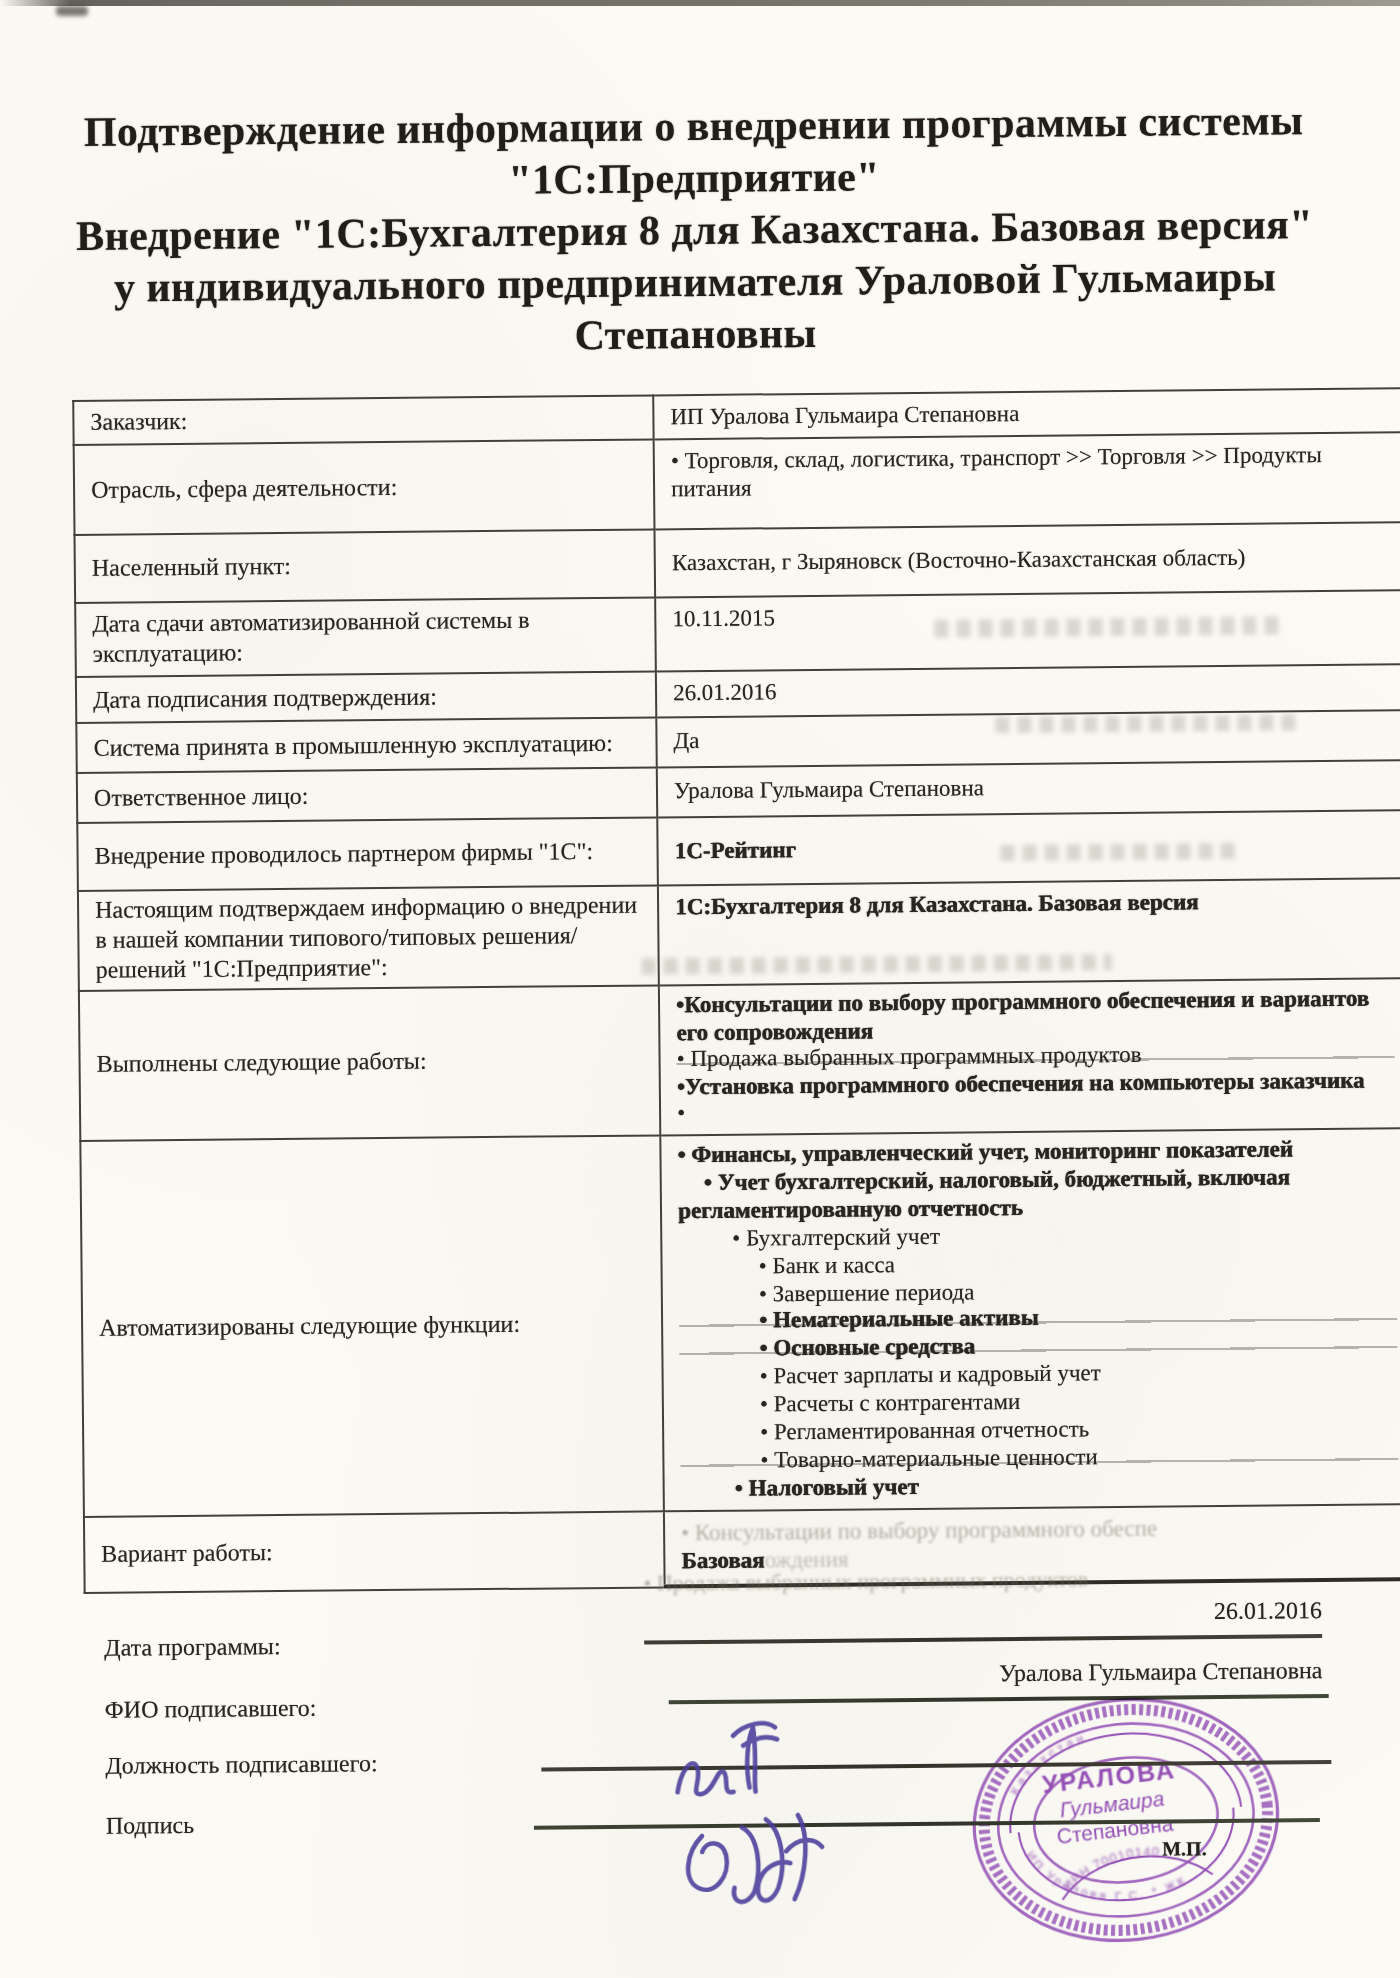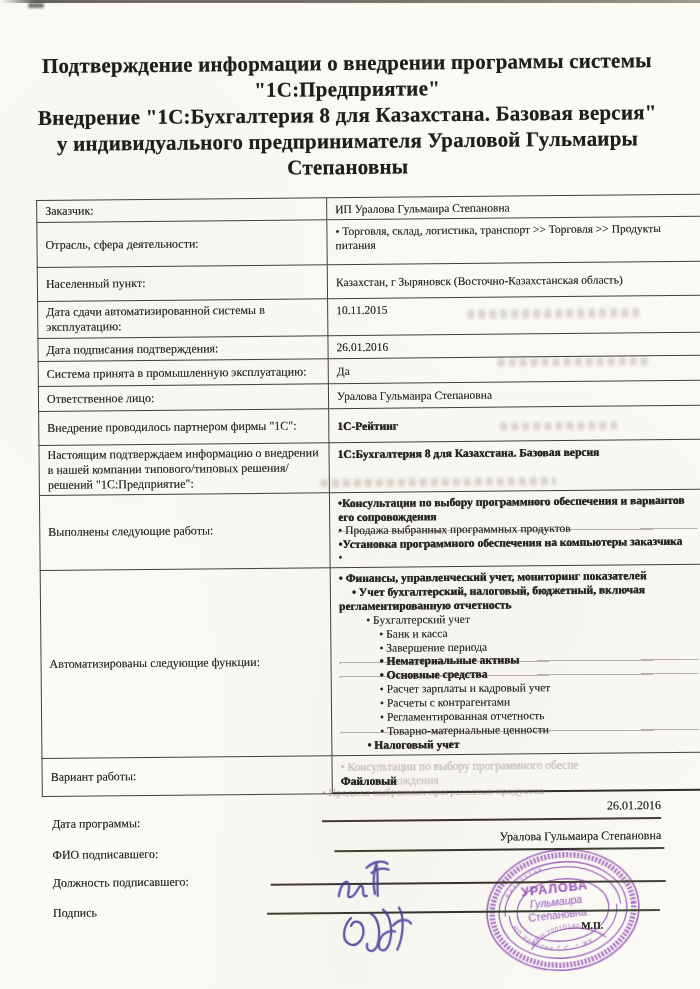--- a/index.html
+++ b/index.html
@@ -149,21 +149,21 @@
               <p class="func-line l3 heavy ghostline">• Основные средства</p>
               <p class="func-line l3">• Расчет зарплаты и кадровый учет</p>
               <p class="func-line l3">• Расчеты с контрагентами</p>
               <p class="func-line l3">• Регламентированная отчетность</p>
               <p class="func-line l3 ghostline">• Товарно-материальные ценности</p>
               <p class="func-line l2 heavy">• Налоговый учет</p>
             </td>
           </tr>
           <tr class="v-top">
             <td class="c-label ink">Вариант работы:</td>
-            <td class="c-value ink"><div class="ghost">• Консультации по выбору программного обеспе</div><span class="heavy">Файловый</span><span class="ghost-inline">ождения</span></td>
+            <td class="c-value ink"><div class="ghost">• Консультации по выбору программного обеспе</div><span class="heavy">Базовая</span><span class="ghost-inline">ождения</span></td>
           </tr>
         </tbody>
     </table>
 
     <div class="smudge" style="left:468px;top:311px;width:175px;height:9px;"></div>
     <div class="smudge" style="left:498px;top:360px;width:150px;height:8px;"></div>
     <div class="smudge" style="left:500px;top:424px;width:120px;height:8px;"></div>
     <div class="smudge" style="left:320px;top:479px;width:235px;height:8px;"></div>
     <div class="ghost-under-table ghost">• Продажа выбранных программных продуктов</div>
 

